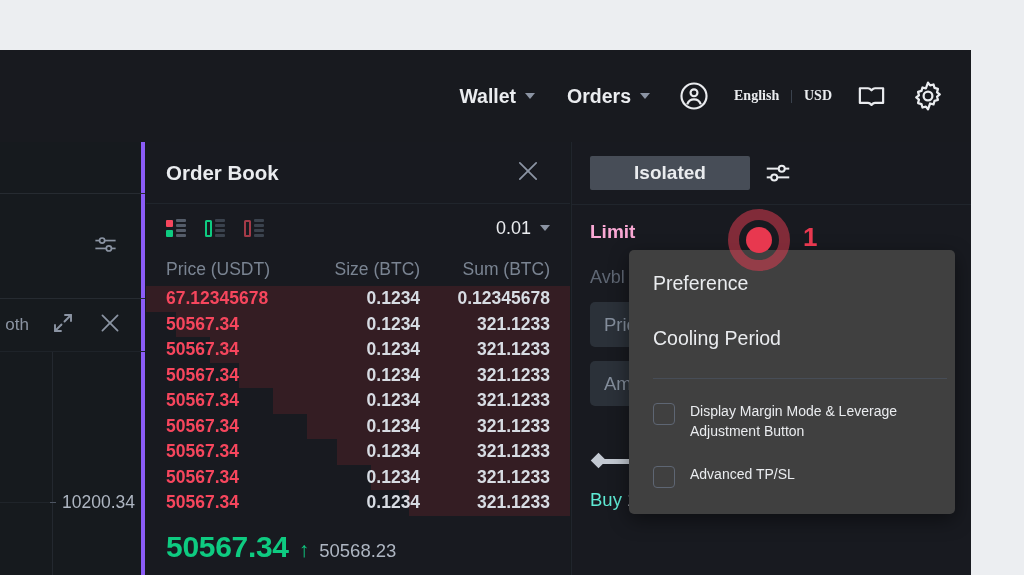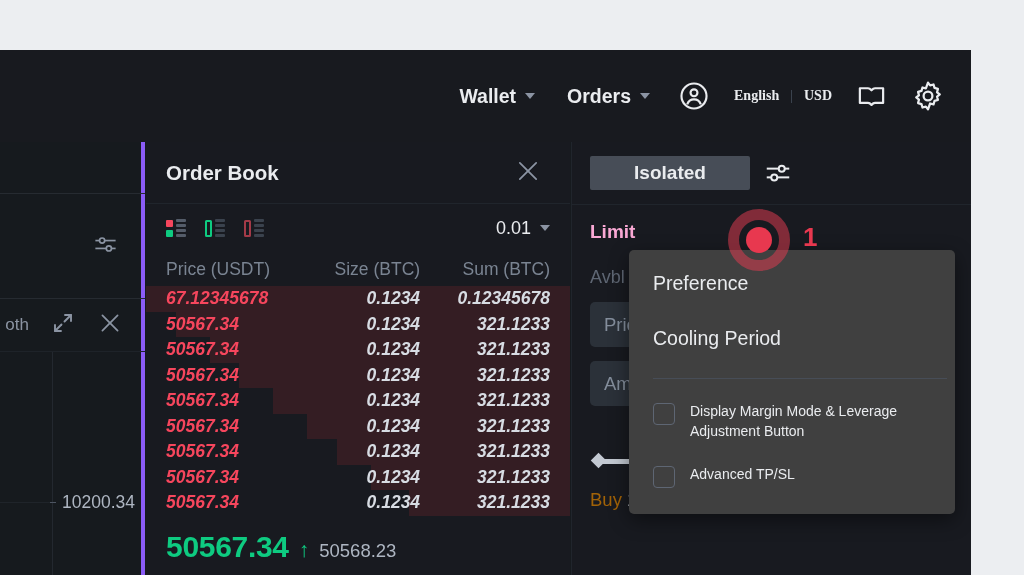--- a/index.html
+++ b/index.html
@@ -100,21 +100,21 @@
     display: flex; padding: 0 20px; height: 34px; align-items: center;
     color: #7a8492; font-size: 17.5px;
   }
   .c-price { flex: 1.25; text-align: left; }
   .c-size  { flex: 1; text-align: right; }
   .c-sum   { flex: 1.15; text-align: right; }
 
   .ob-rows { position: relative; }
   .ob-row {
     position: relative; display: flex; padding: 0 20px; height: 25.5px; align-items: center;
-    font-size: 17.5px; font-weight: 700; font-style: italic;
+    font-size: 17.5px; font-weight: 700;
   }
   .depth {
     position: absolute; right: 0; top: 0; height: 100%;
     background: #3a1f25; opacity: .85;
   }
   .ob-row .c-price { position: relative; color: #f6465d; font-weight: 700; }
   .ob-row .c-size  { position: relative; color: #d7dce3; }
   .ob-row .c-sum   { position: relative; color: #d7dce3; }
 
   .ob-last {
@@ -161,21 +161,21 @@
   .sld-track { position: absolute; left: 8px; right: 8px; top: 13px; height: 3px; background: #3c434e; border-radius: 2px; }
   .sld-fill { position: absolute; left: 8px; top: 12px; width: 86px; height: 5px; background: #c3c9d2; border-radius: 2px; }
   .dia { position: absolute; top: 8px; width: 11px; height: 11px; background: #3c434e; transform: rotate(45deg); }
   .dia.on { background: #c3c9d2; }
   .sld-knob {
     position: absolute; top: 3px; left: 80px; width: 21px; height: 21px;
     background: #181a20; border: 4px solid #ffffff; transform: rotate(45deg); border-radius: 3px;
   }
   .bsrow { display: flex; margin-top: 14px; font-size: 18.5px; }
   .bs { flex: 1; }
-  .bs .lbl { color: #a16207; }
+  .bs .lbl { color: #5eead4; }
   .bs .val { color: #d7dce3; }
 
   
   .dropdown {
     position: absolute; left: 629px; top: 200px; width: 326px; height: 264px;
     background: #404040; border-radius: 5px;
     box-shadow: 0 6px 20px rgba(0,0,0,.45);
     padding: 22px 8px 0 24px;
     z-index: 40;
   }

